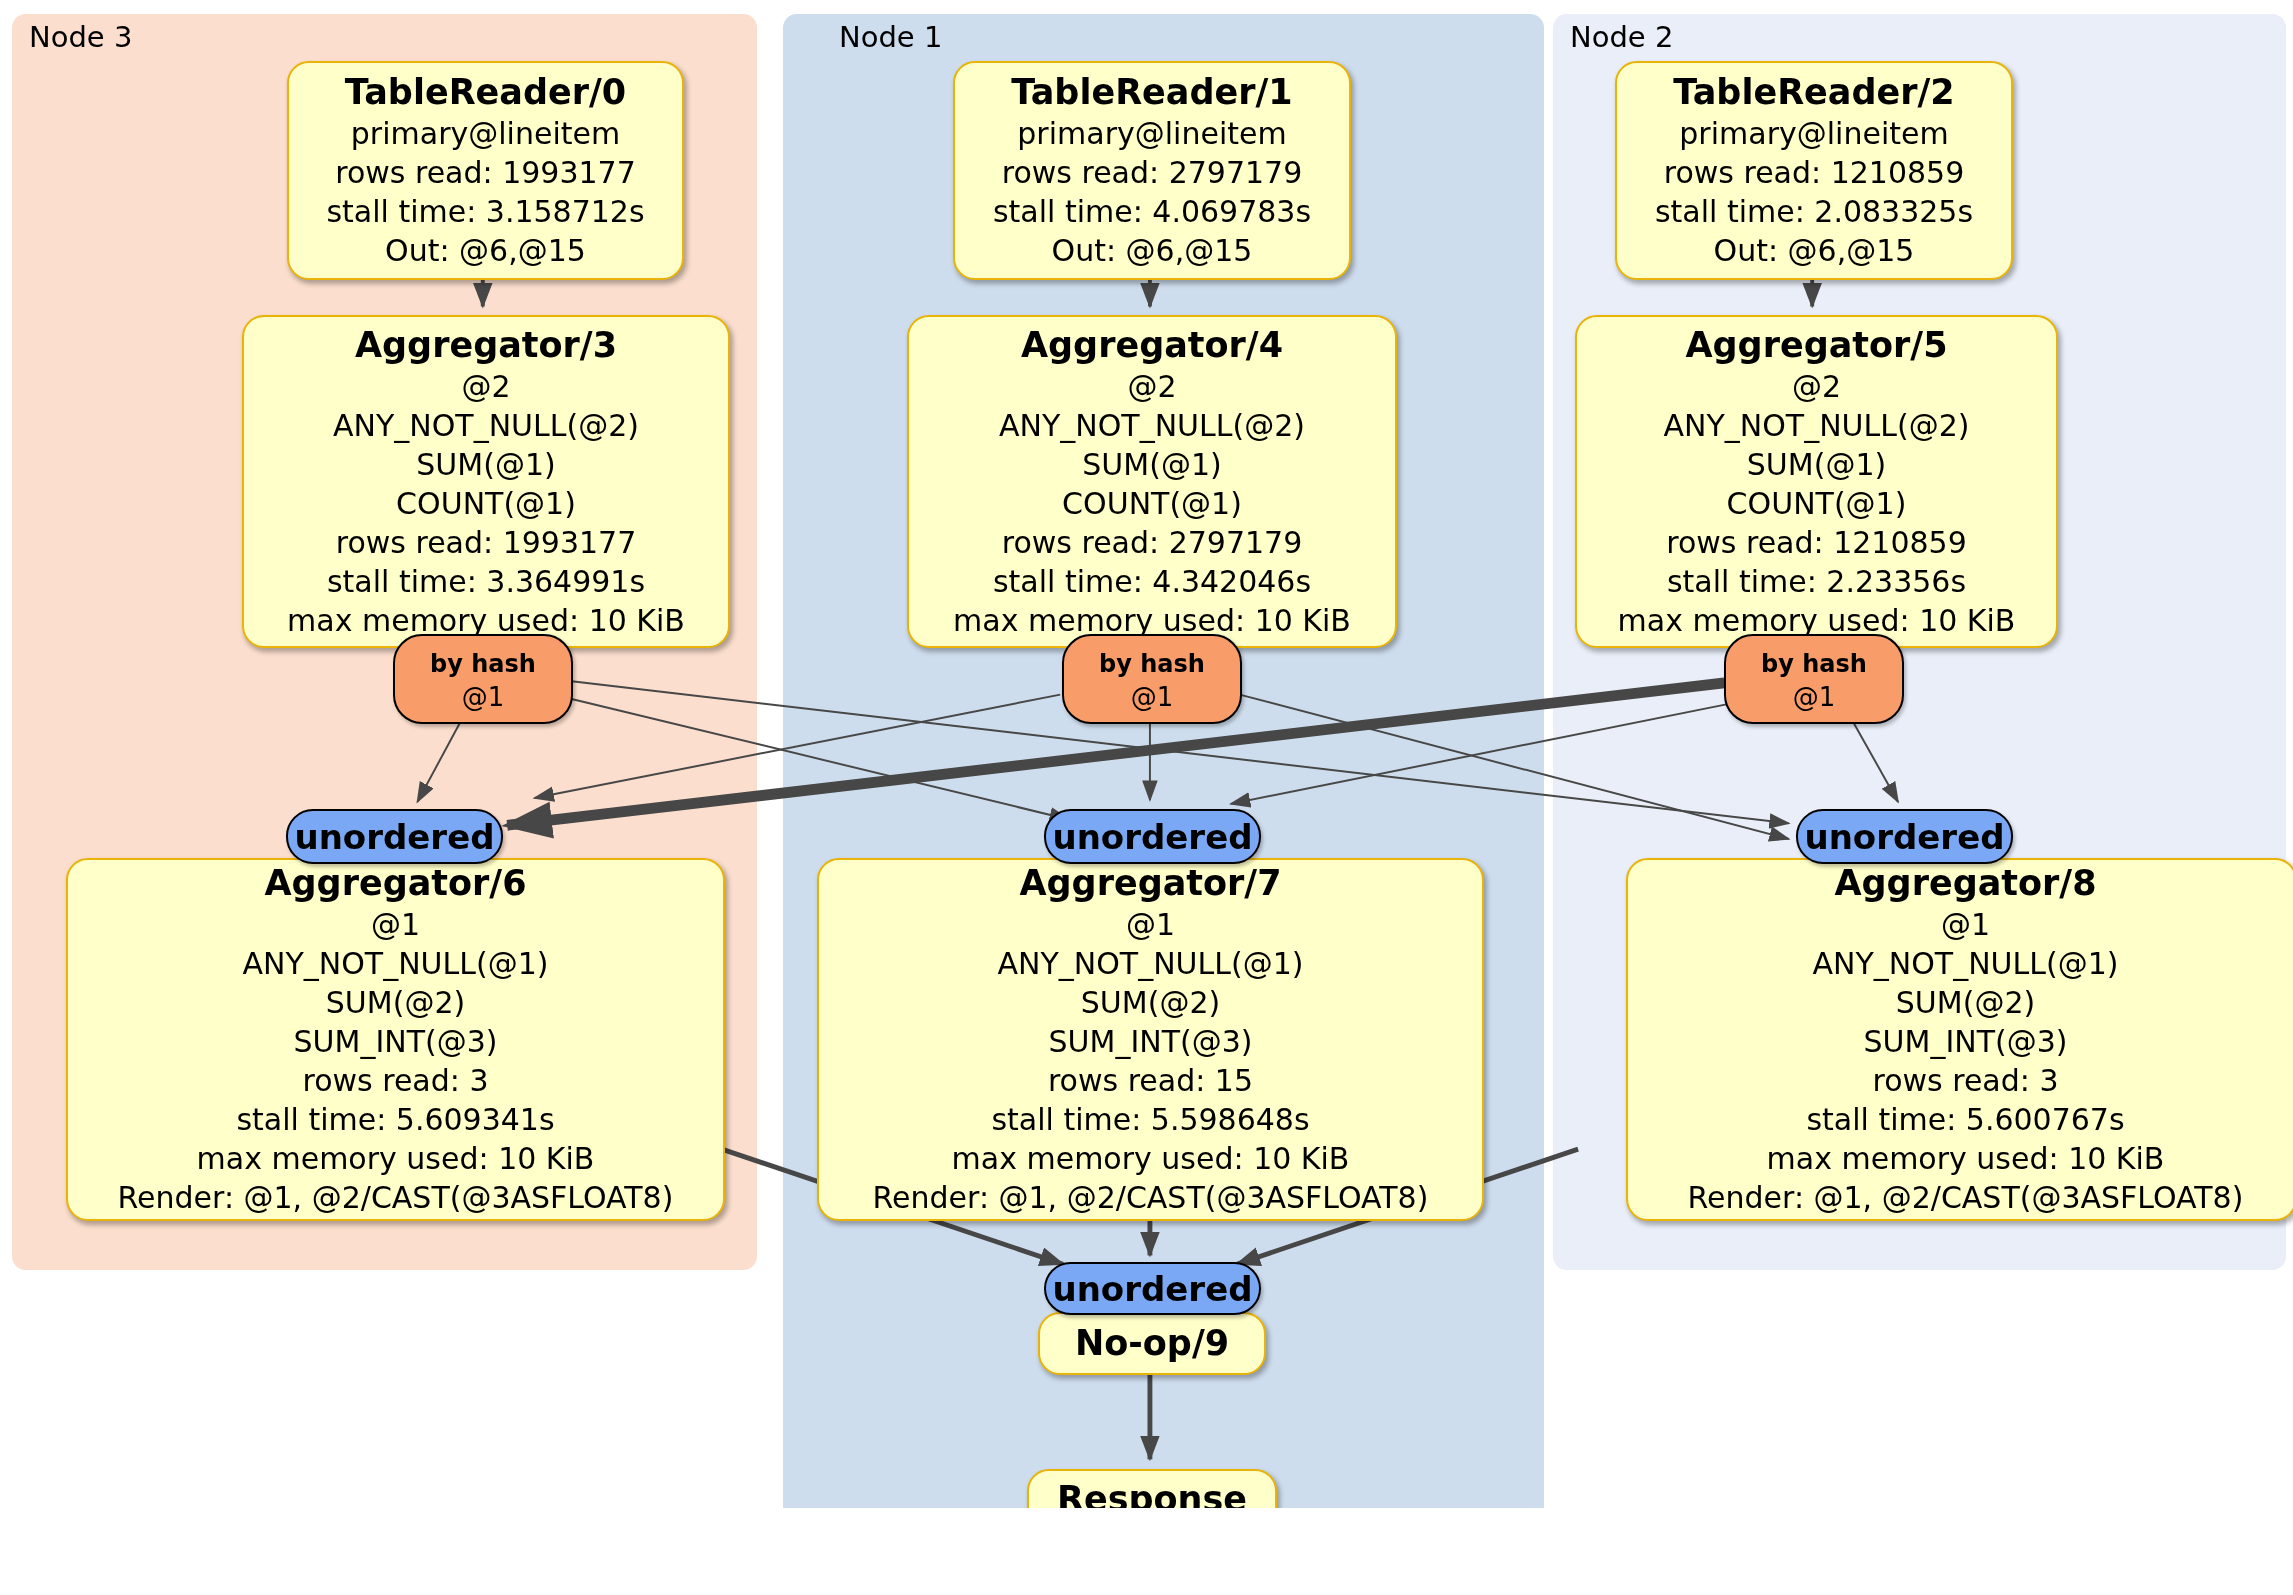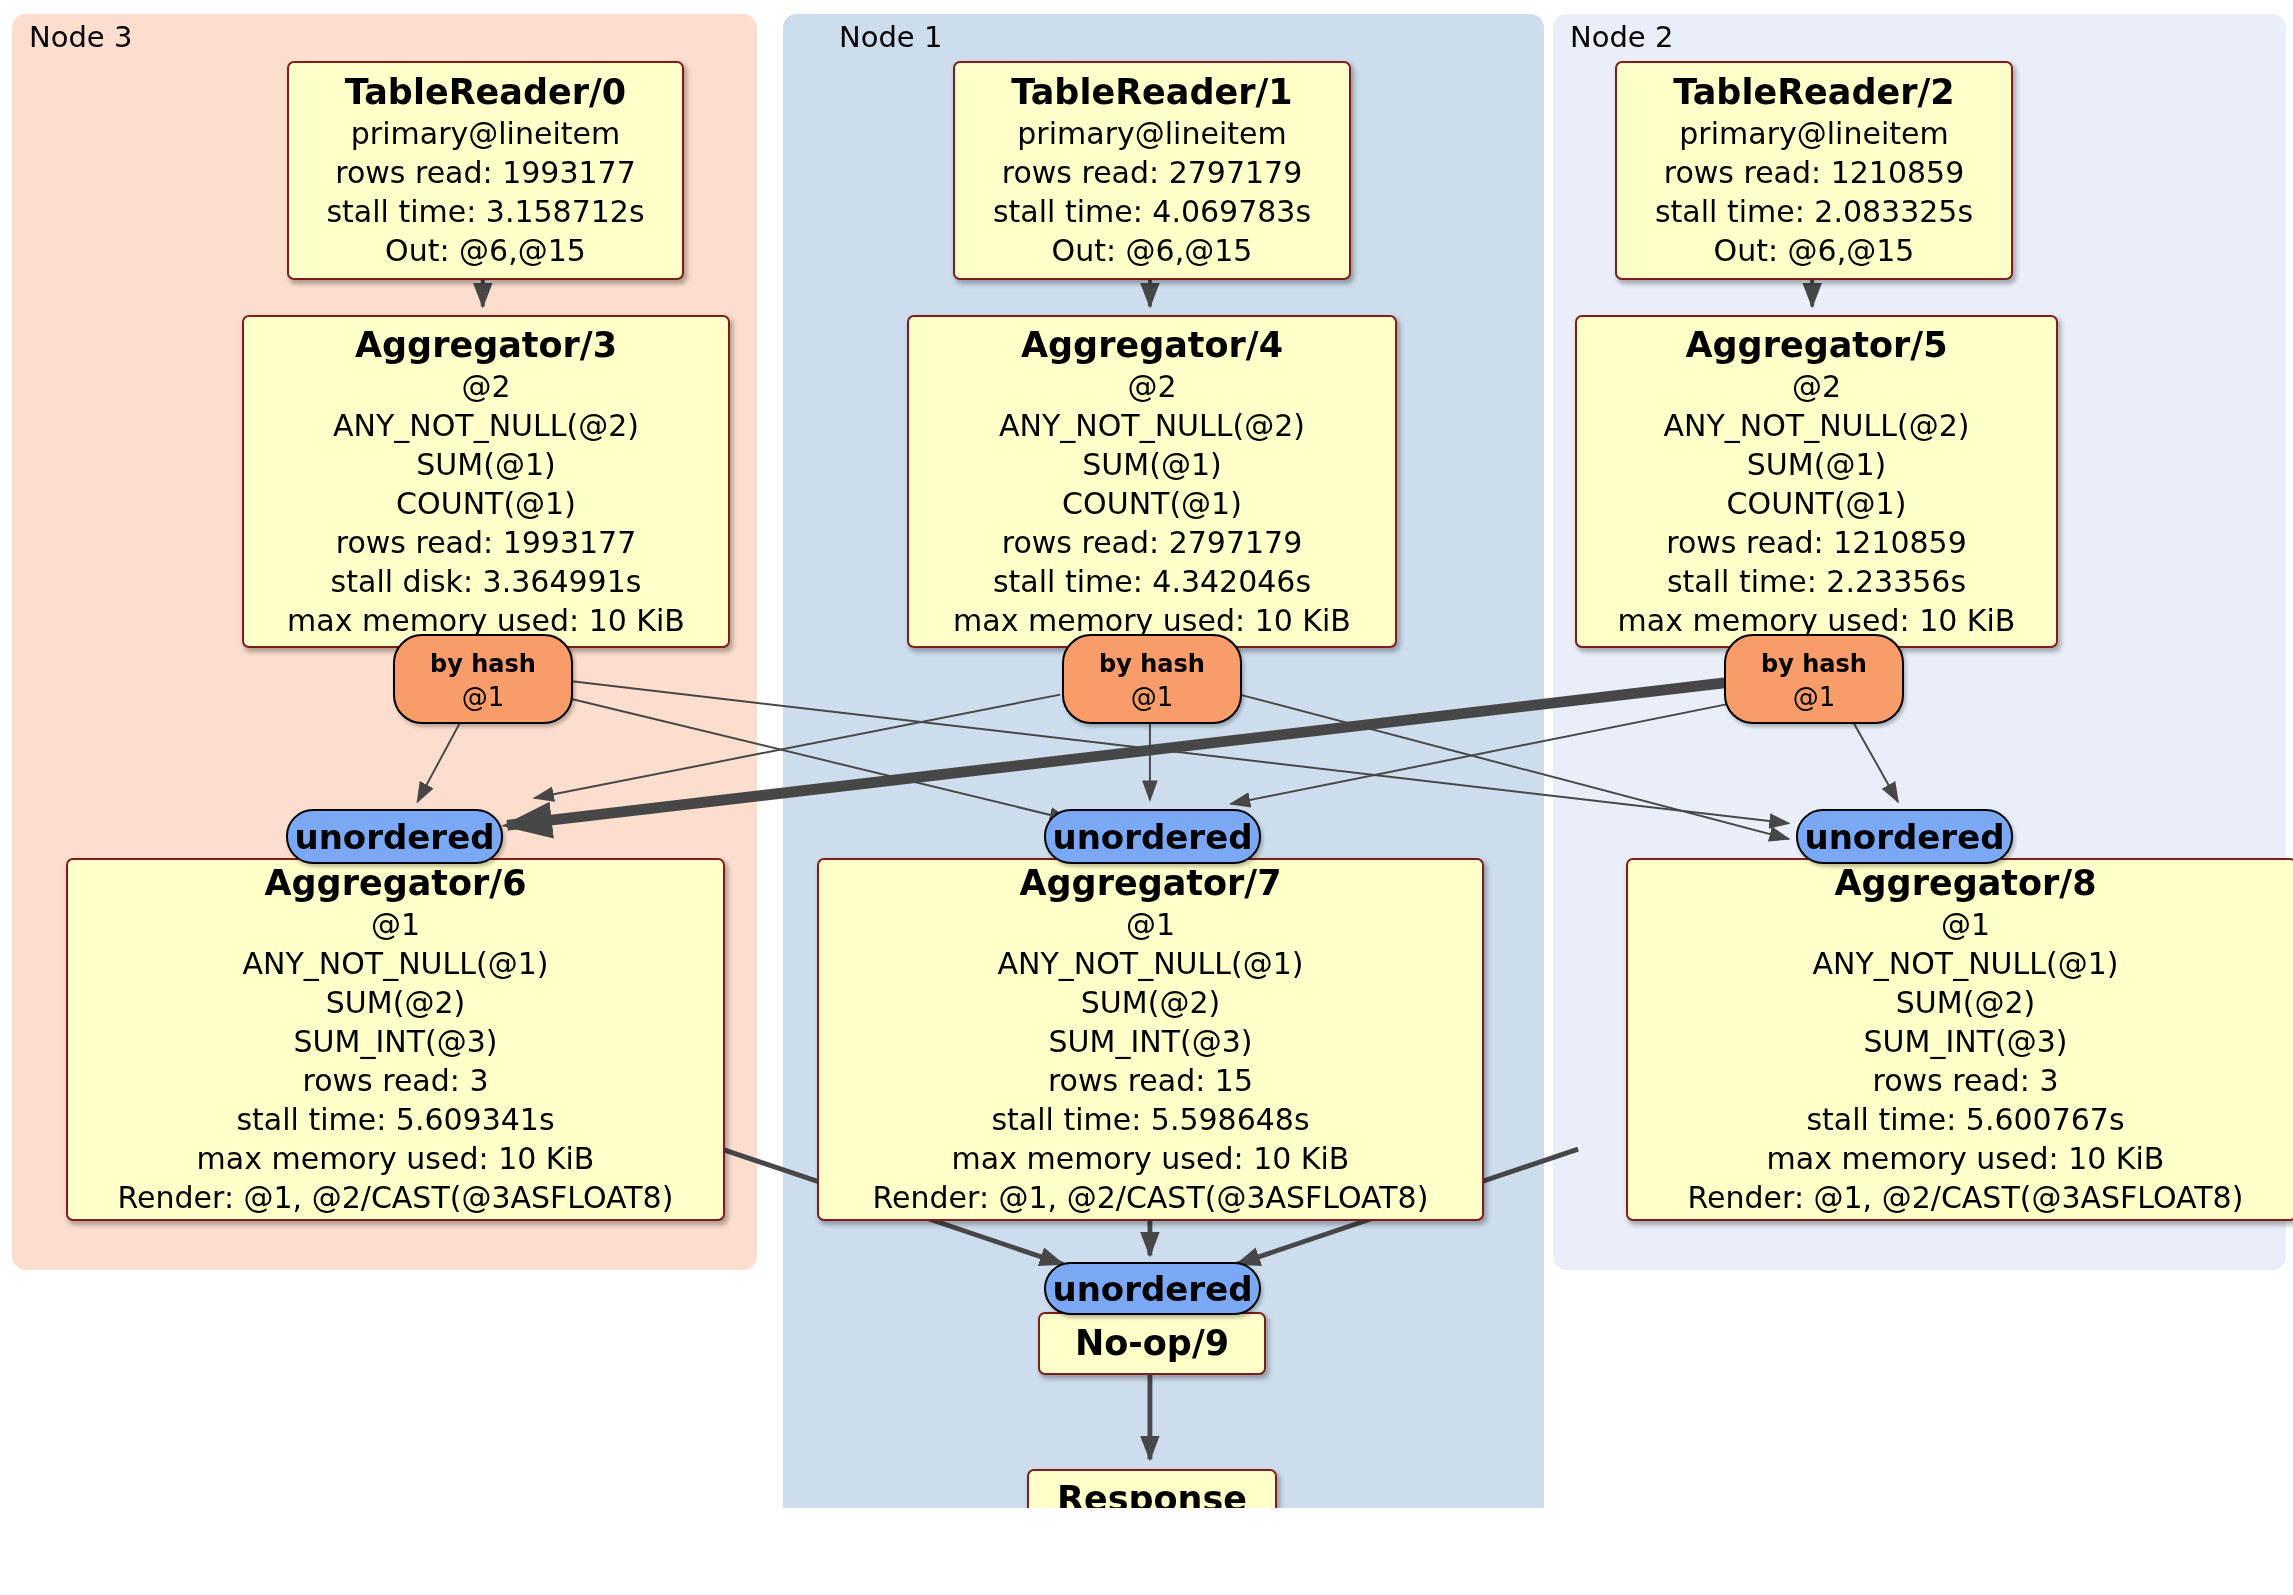--- a/index.html
+++ b/index.html
@@ -1,21 +1,21 @@
 <!DOCTYPE html>
 <html><head>
 <meta charset="utf-8">
 <style>
   html,body{margin:0;padding:0;background:#ffffff;}
   .canvas{position:relative;width:2294px;height:1508px;background:#ffffff;
           font-family:"DejaVu Sans","Liberation Sans",sans-serif;color:#000;overflow:hidden;}
   .panel{position:absolute;border-radius:13.7px;z-index:1;}
   .panel-label{position:absolute;font-size:29px;color:#000;z-index:2;}
   .edges{position:absolute;left:0;top:0;z-index:3;}
-  .pbox{position:absolute;background:#ffffc9;border:2px solid #7f1d1d;border-radius:7px;
+  .pbox{position:absolute;background:#ffffc9;border:2px solid #eab308;border-radius:22px;
         box-shadow:2.9px 3.9px 4.9px rgba(0,0,0,0.30);z-index:4;
         display:flex;flex-direction:column;justify-content:center;text-align:center;}
   .btitle{font-weight:bold;font-size:35px;line-height:43px;white-space:nowrap;}
   .bline{font-size:30px;line-height:39px;white-space:nowrap;}
   .router{position:absolute;background:#f89c6a;border:2.9px solid #000;border-radius:29px;z-index:5;
           display:flex;flex-direction:column;justify-content:center;align-items:center;text-align:center;
           box-shadow:2px 2.9px 3.9px rgba(0,0,0,0.25);}
   .router-label{font-weight:bold;font-size:24px;line-height:37px;}
   .router-sub{font-size:26px;line-height:29px;}
   .sync{position:absolute;background:#7aa8f4;border:2.9px solid #000;border-radius:27px;z-index:5;
@@ -92,21 +92,21 @@
     <div class="bline">Out: @6,@15</div>
   </div>
 
   <div class="pbox" style="left:242px;top:315px;width:484px;height:329px;">
     <div class="btitle">Aggregator/3</div>
     <div class="bline">@2</div>
     <div class="bline">ANY_NOT_NULL(@2)</div>
     <div class="bline">SUM(@1)</div>
     <div class="bline">COUNT(@1)</div>
     <div class="bline">rows read: 1993177</div>
-    <div class="bline">stall disk: 3.364991s</div>
+    <div class="bline">stall time: 3.364991s</div>
     <div class="bline">max memory used: 10 KiB</div>
   </div>
   <div class="pbox" style="left:907px;top:315px;width:486px;height:329px;">
     <div class="btitle">Aggregator/4</div>
     <div class="bline">@2</div>
     <div class="bline">ANY_NOT_NULL(@2)</div>
     <div class="bline">SUM(@1)</div>
     <div class="bline">COUNT(@1)</div>
     <div class="bline">rows read: 2797179</div>
     <div class="bline">stall time: 4.342046s</div>

